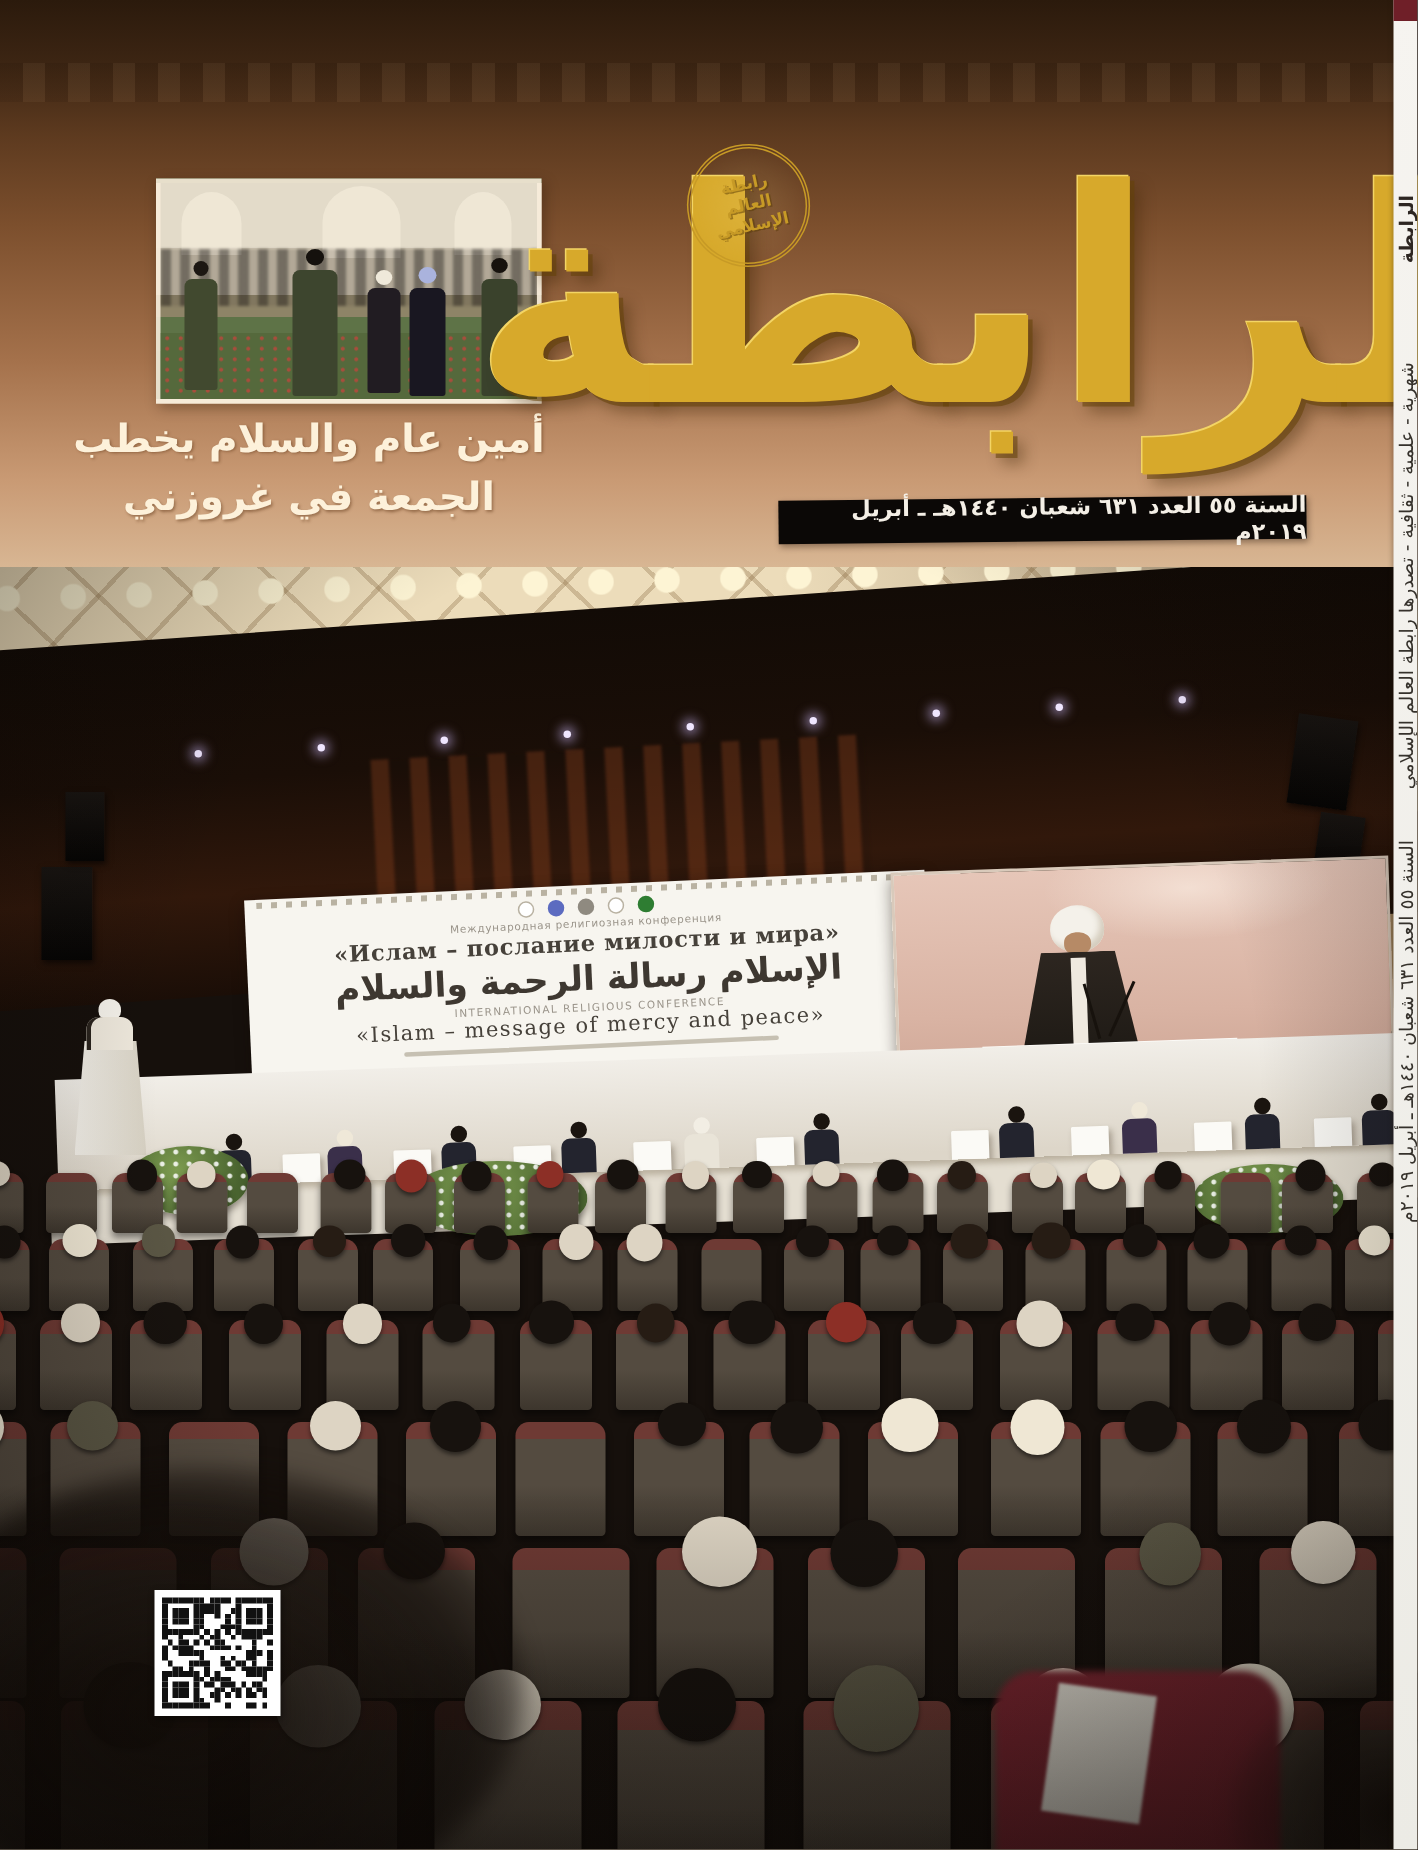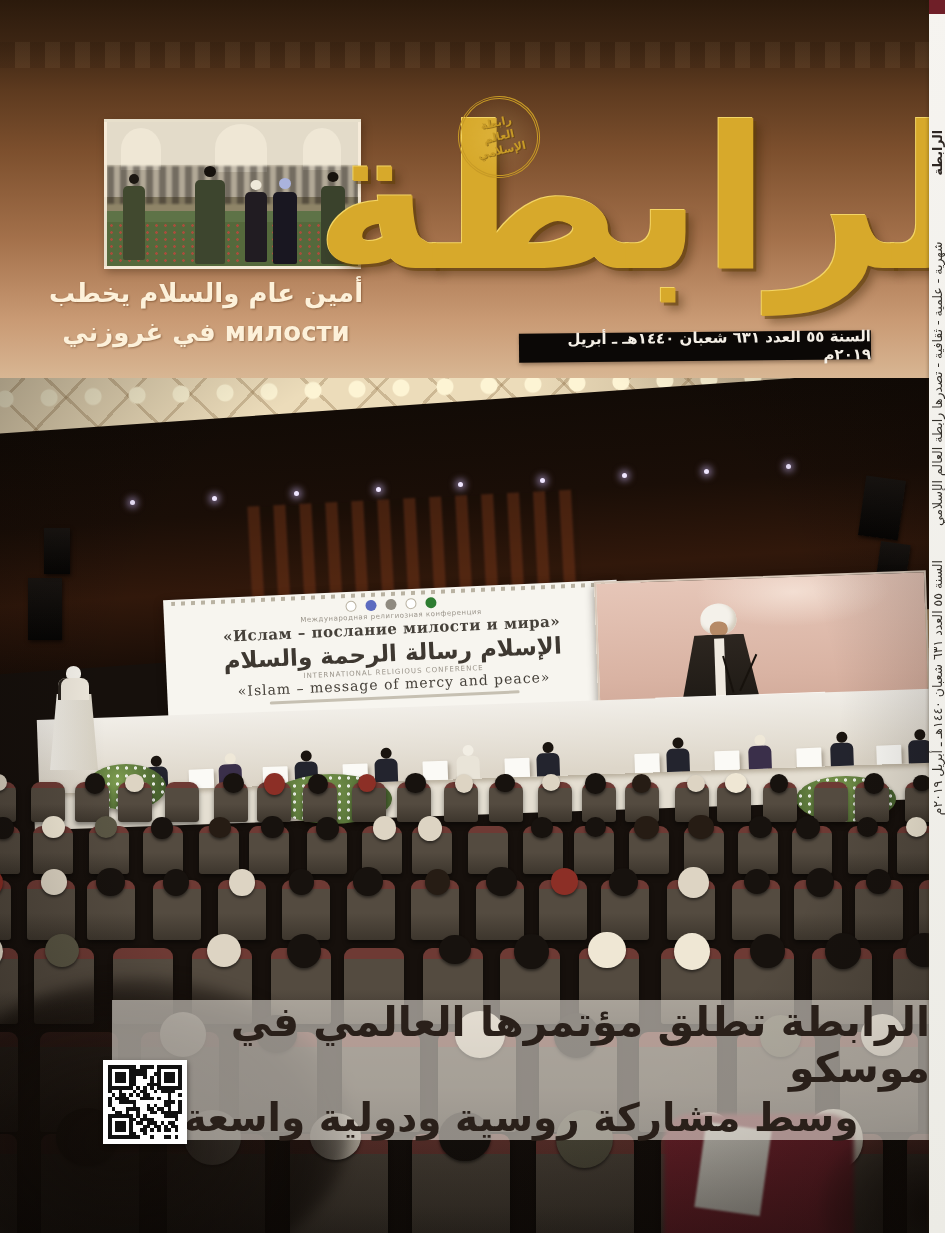--- a/index.html
+++ b/index.html
@@ -215,21 +215,21 @@
       <div class="b" style="height:72px;background:#191721;"></div>
     </div>
     <div class="gfig" style="left:214px;top:50px;width:24px;height:92px;">
       <div class="h" style="width:11px;height:10px;background:#17120d;"></div>
       <div class="b" style="height:78px;background:#3a422c;background:#3a422c;"></div>
     </div>
   </div>
 
   <div class="abs gcaption">
     <div>أمين عام والسلام يخطب</div>
-    <div>милости في غروزني</div>
+    <div>الجمعة في غروزني</div>
   </div>
 
   <div class="abs masthead">الرابطة</div>
   <div class="abs emblem">رابطة العالم الإسلامي</div>
   <div class="abs issuebar">السنة ٥٥ العدد ٦٣١ شعبان ١٤٤٠هـ ـ أبريل ٢٠١٩م</div>
 
   <div class="abs hall" id="hall">
     <div class="abs ceiling"></div>
     <div class="abs wall-left"></div>
     <div class="abs wall-right"></div>
@@ -511,24 +511,20 @@
       <div class="tlight" style="left: 212px; top: 117.5px;"></div>
       <div class="tlight" style="left: 294px; top: 113px;"></div>
       <div class="tlight" style="left: 376px; top: 108.5px;"></div>
       <div class="tlight" style="left: 458px; top: 104px;"></div>
       <div class="tlight" style="left: 540px; top: 99.5px;"></div>
       <div class="tlight" style="left: 622px; top: 95px;"></div>
       <div class="tlight" style="left: 704px; top: 90.5px;"></div>
       <div class="tlight" style="left: 786px; top: 86px;"></div>
     </div>
 
-  <div class="abs headband">
-    <div class="l1">الرابطة تطلق مؤتمرها العالمي في موسكو</div>
-    <div class="l2">وسط مشاركة روسية ودولية واسعة</div>
-  </div>
 
   <div class="abs qr">
     <div class="qr-inner" id="qrInner">
         <div class="qm" style="left: 0px; top: 0px;"></div>
         <div class="qm" style="left: 3.5px; top: 0px;"></div>
         <div class="qm" style="left: 7px; top: 0px;"></div>
         <div class="qm" style="left: 10.5px; top: 0px;"></div>
         <div class="qm" style="left: 14px; top: 0px;"></div>
         <div class="qm" style="left: 17.5px; top: 0px;"></div>
         <div class="qm" style="left: 21px; top: 0px;"></div>

